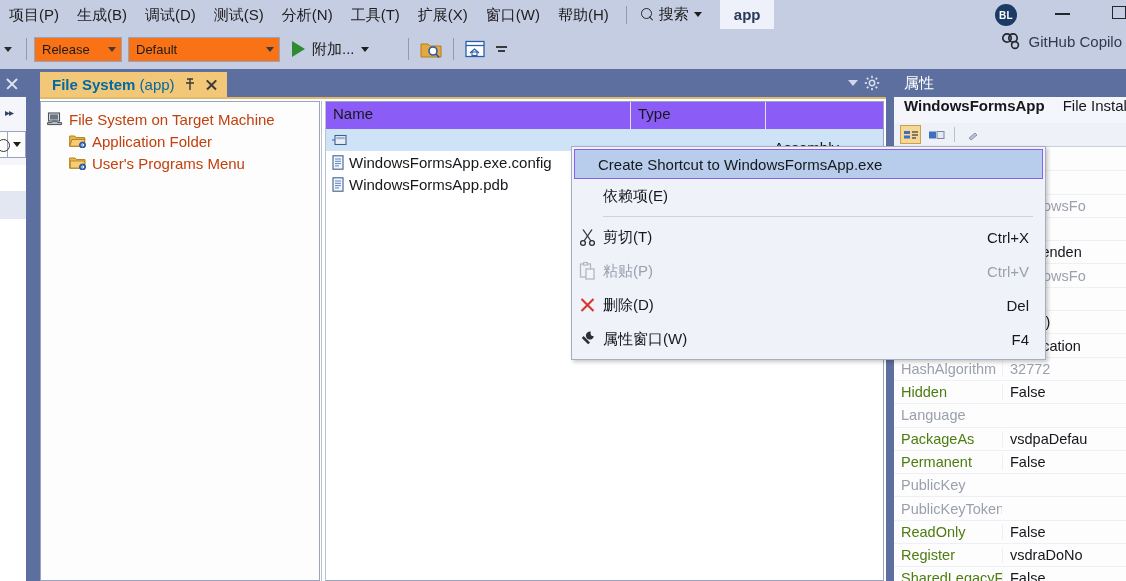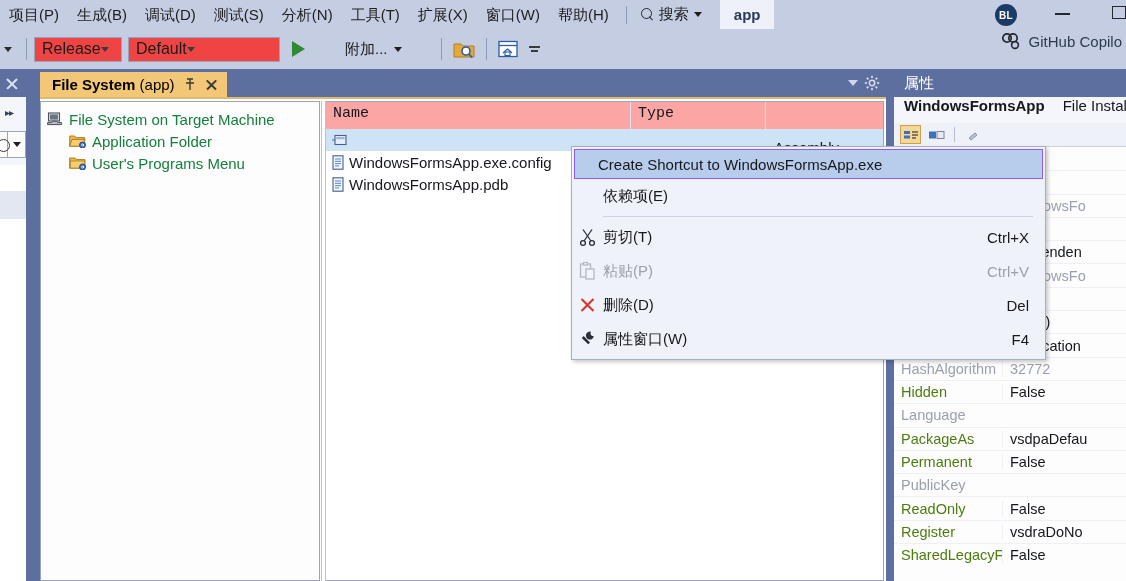--- a/index.html
+++ b/index.html
@@ -76,36 +76,36 @@
     background: #c5cde3;
     display: flex; align-items: center; padding-left: 4px;
   }
   .tb-caret {
     width: 0; height: 0; border-left: 4px solid transparent;
     border-right: 4px solid transparent; border-top: 5px solid #2a2a2a;
     margin-right: 7px;
   }
   .tb-sep { width: 1px; height: 22px; background: #8e9ab8; margin: 0 7px; }
   .combo {
-    height: 25px; background: #ef4444; border: 1px solid #99a3bb;
-    display: flex; align-items: center; 
-    padding: 0 5px 0 7px; font-size: 16px; color: #1b1b1b; margin-right: 6px;
+    height: 25px; background: #f97316; border: 1px solid #99a3bb;
+    display: flex; align-items: center; justify-content: space-between;
+    padding: 0 5px 0 7px; font-size: 13px; color: #1b1b1b; margin-right: 6px;
   }
   .combo.release { width: 88px; }
   .combo.platform { width: 152px; }
   .combo .cb-caret {
     width: 0; height: 0; border-left: 4px solid transparent;
     border-right: 4px solid transparent; border-top: 5px solid #3b3b3b;
   }
   .play-solid {
     width: 0; height: 0; border-top: 8px solid transparent;
     border-bottom: 8px solid transparent; border-left: 13px solid #2e8b32;
     margin: 0 7px 0 6px;
   }
-  .attach-label { font-size: 15px; color: #1b1b1b; white-space: nowrap; margin-left: 33px; }
+  .attach-label { font-size: 15px; color: #1b1b1b; white-space: nowrap; }
   .play-hollow {
     width: 0; height: 0; border-top: 8px solid transparent;
     border-bottom: 8px solid transparent; border-left: 12px solid transparent;
     position: relative; margin: 0 4px 0 8px;
   }
   .ic-folder-search {
     width: 22px; height: 19px; position: relative; margin: 0 4px;
   }
   .ic-home-win { width: 21px; height: 19px; position: relative; margin: 0 4px; }
   .ic-overflow {
@@ -176,21 +176,21 @@
   
   .doc-tabstrip {
     position: absolute; left: 40px; top: 69px; width: 846px; height: 28px;
     background: #5d6f9e;
   }
   .doc-tab {
     position: absolute; left: 0px; top: 3px; height: 25px;
     background: #f2c777; display: flex; align-items: center;
     padding: 0 9px 0 12px; gap: 9px;
   }
-  .doc-tab-title { font-size: 15px; color: #000000; white-space: nowrap; }
+  .doc-tab-title { font-size: 15px; color: #0369a1; white-space: nowrap; }
   .doc-tab-title b { font-weight: bold; }
   .pin-ic { width: 12px; height: 13px; position: relative; }
   .tab-x { width: 13px; height: 13px; position: relative; }
   .tab-x::before, .tab-x::after {
     content: ""; position: absolute; left: 0px; top: 6px;
     width: 13px; height: 1.6px; background: #3a3a3a;
   }
   .tab-x::before { transform: rotate(45deg); }
   .tab-x::after  { transform: rotate(-45deg); }
   .strip-caret {
@@ -204,37 +204,37 @@
     position: absolute; left: 40px; top: 97px; width: 846px; height: 484px;
     background: #ffffff;
     border-top: 2px solid #e2b96a;
   }
   .tree-pane {
     position: absolute; left: 0px; top: 2px; width: 280px; height: 480px;
     background: #fdfdfe; border: 1px solid #9aa4bc;
   }
   .tree-row {
     display: flex; align-items: center; gap: 6px;
-    font-size: 15px; color: #15803d; height: 22px; white-space: nowrap;
+    font-size: 15px; color: #c2410c; height: 22px; white-space: nowrap;
   }
   .tree-row.root { padding-left: 6px; margin-top: 6px; }
   .tree-row.child { padding-left: 28px; }
   .ic-computer { width: 16px; height: 14px; position: relative; flex: 0 0 auto; }
   .ic-folder { width: 17px; height: 14px; position: relative; flex: 0 0 auto; }
 
   .splitter {
     position: absolute; left: 281px; top: 2px; width: 5px; height: 480px;
     background: #ffffff; border-left: 1px solid #b9c0d2;
     border-right: 1px solid #b9c0d2;
   }
   .list-pane {
     position: absolute; left: 286px; top: 2px; width: 558px; height: 480px;
     background: #ffffff; border: 1px solid #9aa4bc; border-left: none;
   }
-  .lv-header { display: flex; height: 27px; background: #fca5a5; font-family: Liberation Mono, monospace; }
+  .lv-header { display: flex; height: 27px; background: #8b5cf6; }
   .lv-col {
     font-size: 15px; color: #16181c; padding: 3px 0 0 7px;
     border-right: 1px solid #dfe3ec; white-space: nowrap;
   }
   .lv-col.c1 { width: 305px; }
   .lv-col.c2 { width: 135px; }
   .lv-col.c3 { width: 116px; border-right: none; }
   .lv-row {
     display: flex; align-items: center; height: 22px;
     font-size: 15px; color: #16181c; padding-left: 6px; gap: 5px;
@@ -604,20 +604,24 @@
         </div>
       <div class="pg-row">
           <div class="pg-k">Permanent</div>
           <div class="pg-v">False</div>
         </div>
       <div class="pg-row">
           <div class="pg-k dim">PublicKey</div>
           <div class="pg-v"></div>
         </div>
       <div class="pg-row">
+          <div class="pg-k dim">PublicKeyToken</div>
+          <div class="pg-v"></div>
+        </div>
+      <div class="pg-row">
           <div class="pg-k">ReadOnly</div>
           <div class="pg-v">False</div>
         </div>
       <div class="pg-row">
           <div class="pg-k">Register</div>
           <div class="pg-v">vsdraDoNo</div>
         </div>
       <div class="pg-row">
           <div class="pg-k">SharedLegacyFile</div>
           <div class="pg-v">False</div>

